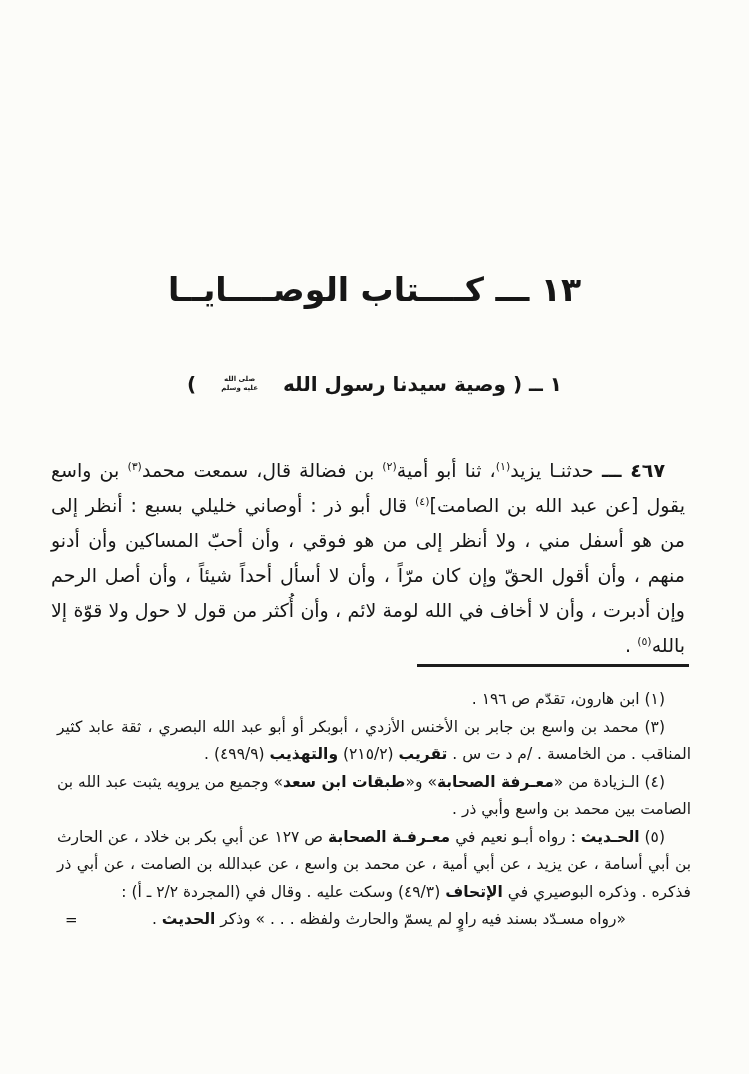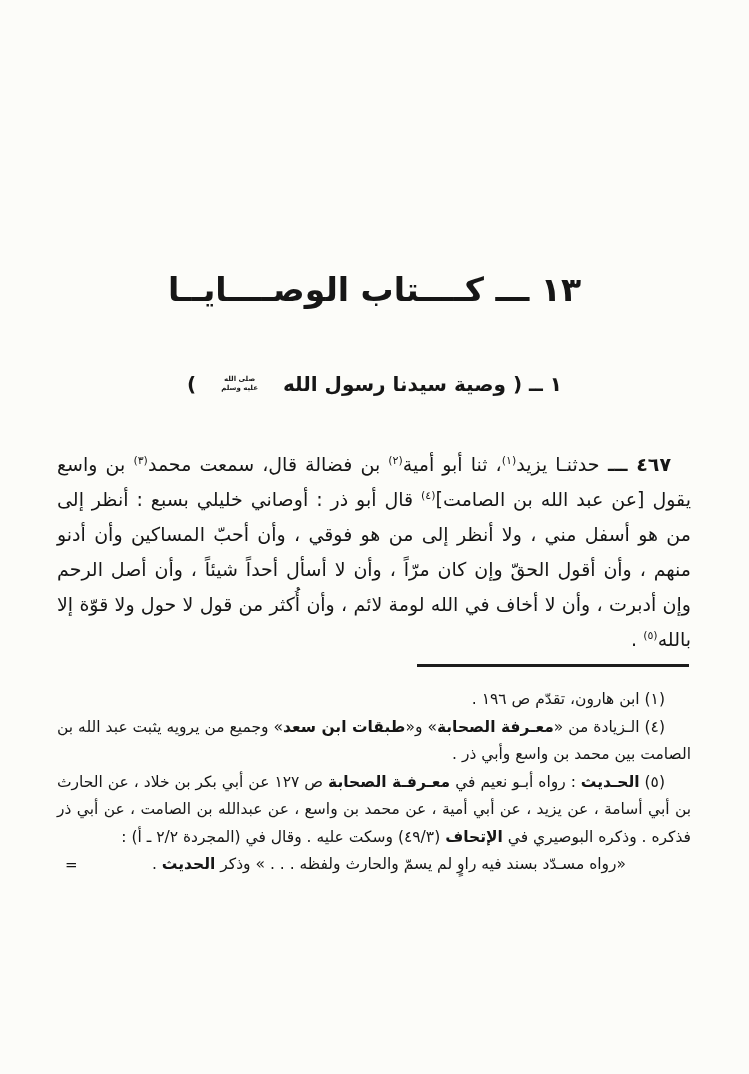--- a/index.html
+++ b/index.html
@@ -48,21 +48,21 @@
     text-align: center;
     margin: 0 18px;
     position: relative;
     top: -2px;
   }
   .hadith {
     position: absolute;
     top: 447px;
     right: 58px;
     width: 634px;
-    margin: 0;
+    margin: 6px;
     font-size: 19px;
     line-height: 35px;
     text-align: justify;
     text-indent: 20px;
   }
   .seg-normal { font-weight: normal; }
   .seg-bold   { font-weight: bold; }
   .seg-sup {
     font-size: 11px;
     position: relative;
@@ -117,20 +117,21 @@
         <span>عليه وسلم</span>
       </span><span> )</span>
   </h2>
 
   <p class="hadith"><span class="seg-bold">٤٦٧ ـــ </span><span class="seg-normal">حدثنـا يزيد</span><span class="seg-sup">(١)</span><span class="seg-normal">، ثنا أبو أمية</span><span class="seg-sup">(٢)</span><span class="seg-normal"> بن فضالة قال، سمعت محمد</span><span class="seg-sup">(٣)</span><span class="seg-normal"> بن واسع يقول [عن عبد الله بن الصامت]</span><span class="seg-sup">(٤)</span><span class="seg-normal"> قال أبو ذر : أوصاني خليلي بسبع : أنظر إلى من هو أسفل مني ، ولا أنظر إلى من هو فوقي ، وأن أحبّ المساكين وأن أدنو منهم ، وأن أقول الحقّ وإن كان مرّاً ، وأن لا أسأل أحداً شيئاً ، وأن أصل الرحم وإن أدبرت ، وأن لا أخاف في الله لومة لائم ، وأن أُكثر من قول لا حول ولا قوّة إلا بالله</span><span class="seg-sup">(٥)</span><span class="seg-normal"> .</span></p>
 
   <div class="footnote-rule"></div>
 
   <div class="footnotes">
     <p class="footnote"><span class="seg-normal">(١) ابن هارون، تقدّم ص ١٩٦ .</span></p>
+    <p class="footnote"><span class="seg-normal">(٣) محمد بن واسع بن جابر بن الأخنس الأزدي ، أبوبكر أو أبو عبد الله البصري ، ثقة عابد كثير المناقب . من الخامسة . /م د ت س . </span><span class="seg-bold">تقريب</span><span class="seg-normal"> (٢١٥/٢) </span><span class="seg-bold">والتهذيب</span><span class="seg-normal"> (٤٩٩/٩) .</span></p>
     <p class="footnote"><span class="seg-normal">(٤) الـزيادة من «</span><span class="seg-bold">معـرفة الصحابة</span><span class="seg-normal">» و«</span><span class="seg-bold">طبقات ابن سعد</span><span class="seg-normal">» وجميع من يرويه يثبت عبد الله بن الصامت بين محمد بن واسع وأبي ذر .</span></p>
     <p class="footnote"><span class="seg-normal">(٥) </span><span class="seg-bold">الحـديث</span><span class="seg-normal"> : رواه أبـو نعيم في </span><span class="seg-bold">معـرفـة الصحابة</span><span class="seg-normal"> ص ١٢٧ عن أبي بكر بن خلاد ، عن الحارث بن أبي أسامة ، عن يزيد ، عن أبي أمية ، عن محمد بن واسع ، عن عبدالله بن الصامت ، عن أبي ذر فذكره . وذكره البوصيري في </span><span class="seg-bold">الإتحاف</span><span class="seg-normal"> (٤٩/٣) وسكت عليه . وقال في (المجردة ٢/٢ ـ أ) :</span></p>
     <p class="footnote quote-line">
       <span class="continuation-mark">=</span><span><span class="seg-normal">«رواه مسـدّد بسند فيه راوٍ لم يسمّ والحارث ولفظه . . . » وذكر </span><span class="seg-bold">الحديث</span><span class="seg-normal"> .</span></span>
     </p>
   </div>
 
 </div>
 
 </body></html>

